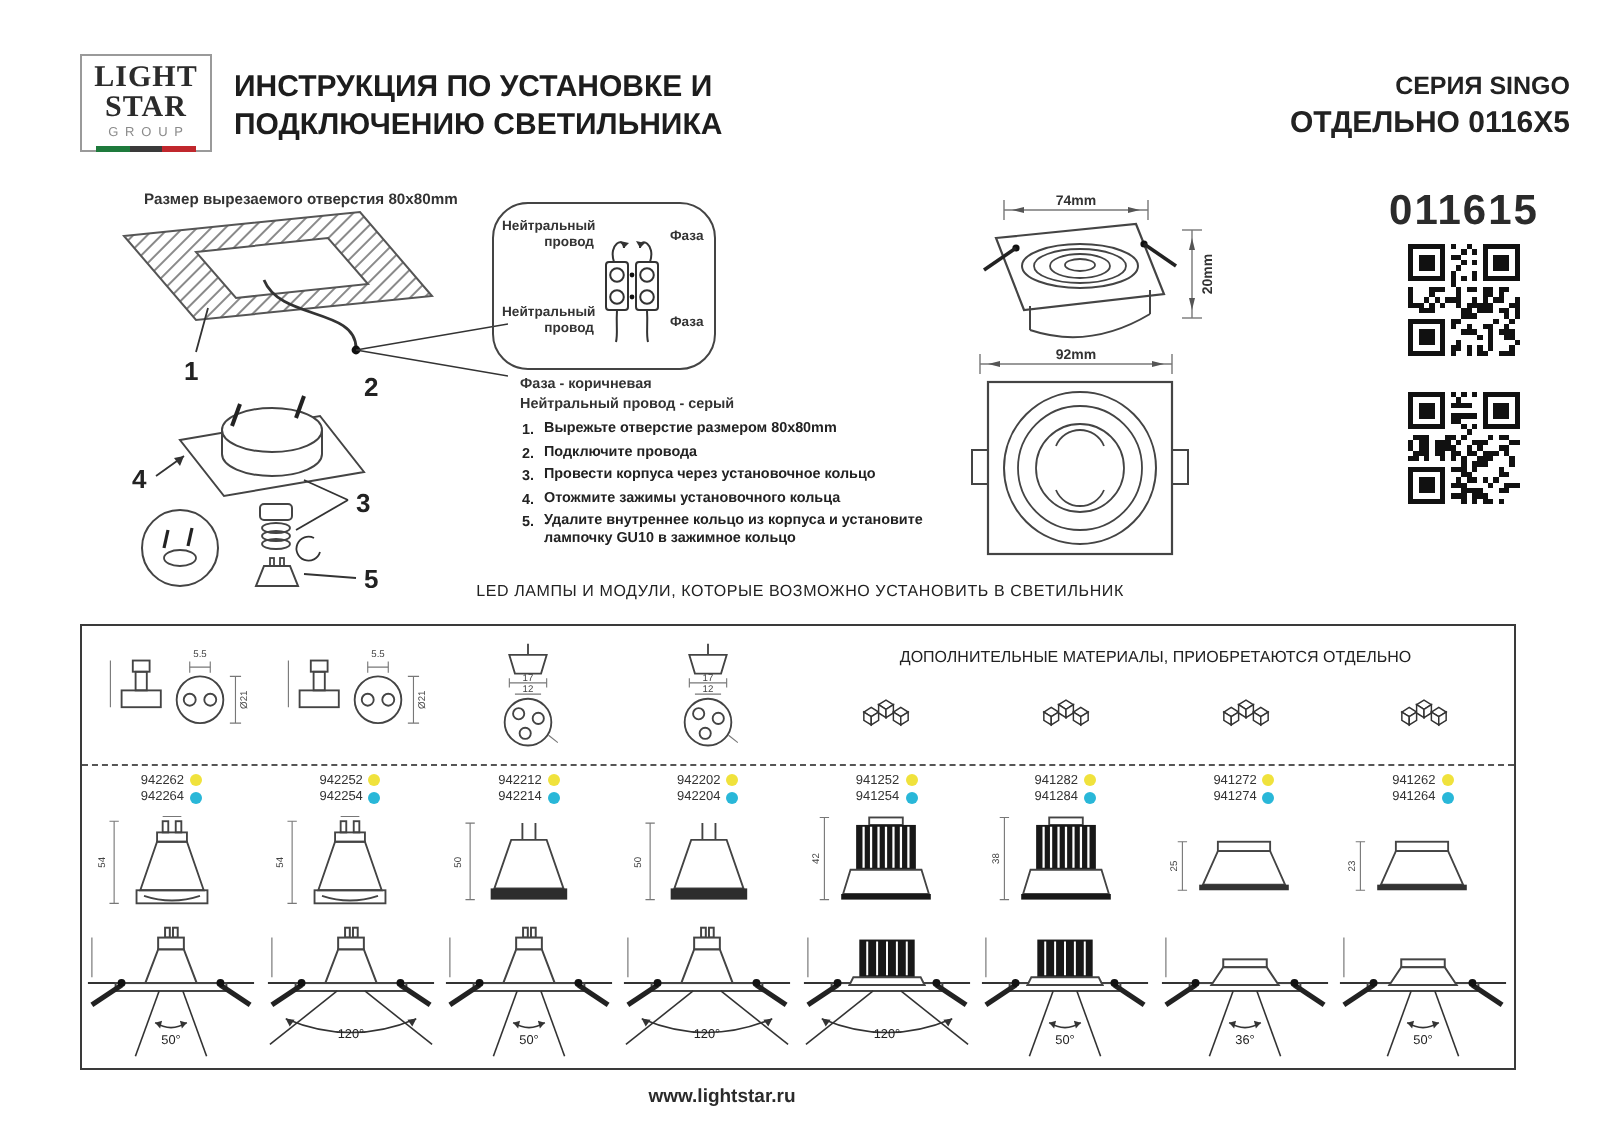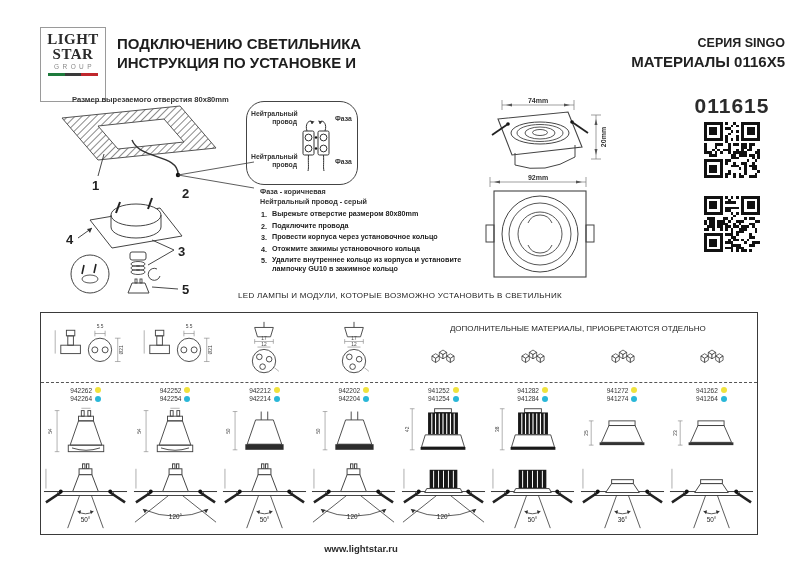--- a/index.html
+++ b/index.html
@@ -2,21 +2,21 @@
 <html style="--vy: #f0e23c; --vb: #29b7d8;"><head>
 <meta charset="utf-8">
 <style>
   html,body{margin:0;padding:0;}
   body{width:800px;height:566px;background:#fff;position:relative;overflow:hidden;
        font-family:"Liberation Sans",sans-serif;color:#222;}
   .abs{position:absolute;}
   svg text{font-family:"Liberation Sans",sans-serif;}
 
   
-  .logo{left:40px;top:27px;width:66px;height:75px;border:1px solid #9a9a9a;box-sizing:border-box;
+  .logo{left:40px;top:27px;width:66px;height:49px;border:1px solid #9a9a9a;box-sizing:border-box;
         text-align:center;padding-top:4px;}
   .logo .l1,.logo .l2{font-family:"Liberation Serif",serif;font-weight:700;font-size:15px;line-height:15px;color:#2b2b2b;letter-spacing:.5px;}
   .logo .l3{font-size:6.5px;letter-spacing:3.4px;color:#8a8a8a;margin-top:1px;padding-left:3px;}
   .flag{display:flex;height:2.5px;margin:3px 7px 0 7px;}
   .flag div{flex:1;}
   .title{left:117px;top:34px;font-size:15px;font-weight:700;line-height:19px;color:#1d1d1d;}
   .hdr-right{right:15px;top:36px;text-align:right;margin-left:20px;}
   .series{font-size:12.5px;font-weight:700;}
   .articles{font-size:15px;font-weight:700;margin-top:3px;}
 
@@ -250,27 +250,27 @@
   <div class="l2">STAR</div>
   <div class="l3">GROUP</div>
   <div class="flag">
     <div id="fg" style="background: rgb(30, 122, 60);"></div>
       <div id="fd" style="background: rgb(58, 58, 58);"></div>
       <div id="fr" style="background: rgb(192, 39, 45);"></div>
   </div>
 </div>
 
 <div class="abs title">
+  <div>ИНСТРУКЦИЯ ПО УСТАНОВКЕ И</div>
   <div>ПОДКЛЮЧЕНИЮ СВЕТИЛЬНИКА</div>
-  <div>ИНСТРУКЦИЯ ПО УСТАНОВКЕ И</div>
 </div>
 
 <div class="abs hdr-right">
   <div class="series">СЕРИЯ SINGO</div>
-  <div class="articles">МАТЕРИАЛЫ 0116X5</div>
+  <div class="articles">ОТДЕЛЬНО 0116X5</div>
 </div>
 
 <div class="abs cutout">Размер вырезаемого отверстия 80x80mm</div>
 
 <svg class="abs" style="left:32px;top:102px" width="222" height="192" viewBox="0 0 222 192">
   <polygon points="30,16 148,4 184,46 66,58" fill="url(#hatch)" stroke="#555" stroke-width="1"></polygon>
   <polygon points="66,24 132,17 152,40 86,47" fill="#fff" stroke="#555" stroke-width="1"></polygon>
   <line x1="72" y1="52" x2="66" y2="74" stroke="#333" stroke-width="0.9"></line>
   <text x="60" y="88" font-size="13" font-weight="bold" fill="#222">1</text>
   <path d="M100,38 C108,58 146,52 146,72" fill="none" stroke="#333" stroke-width="1.4"></path>

